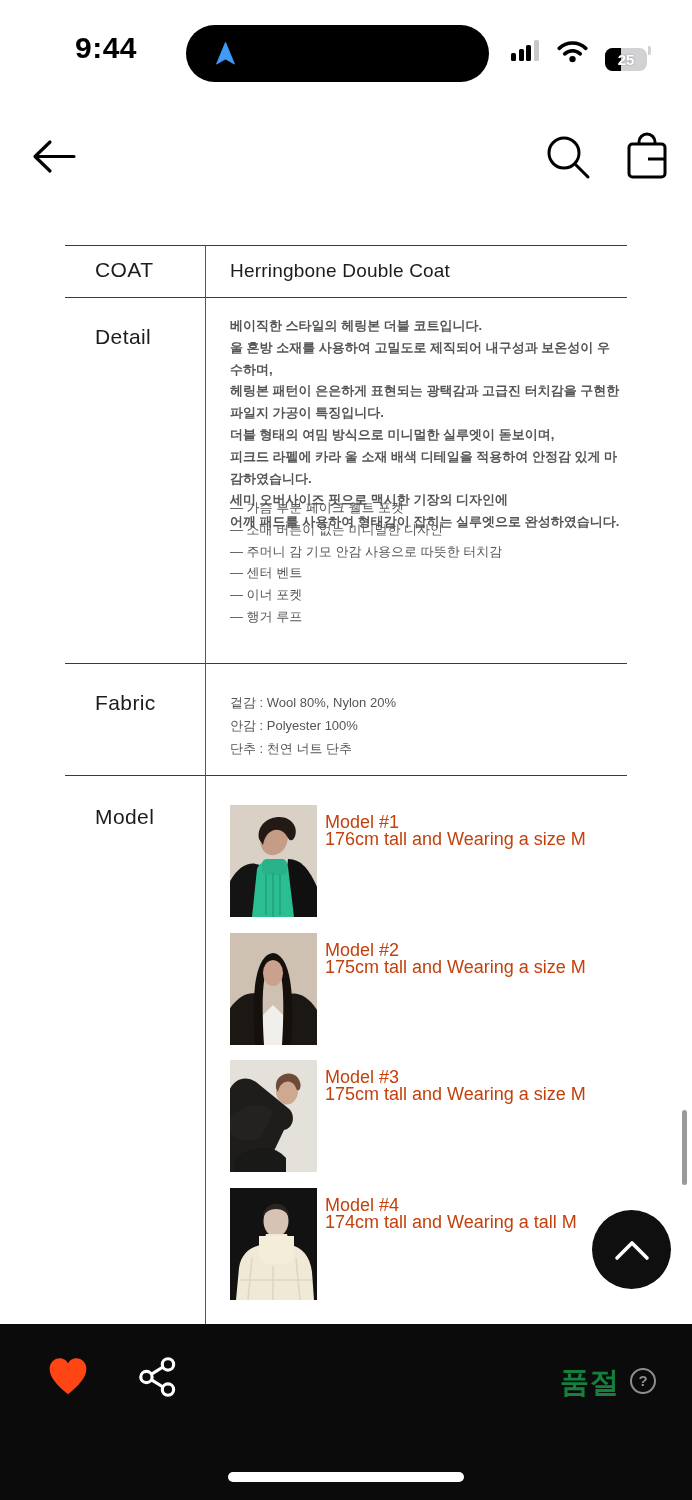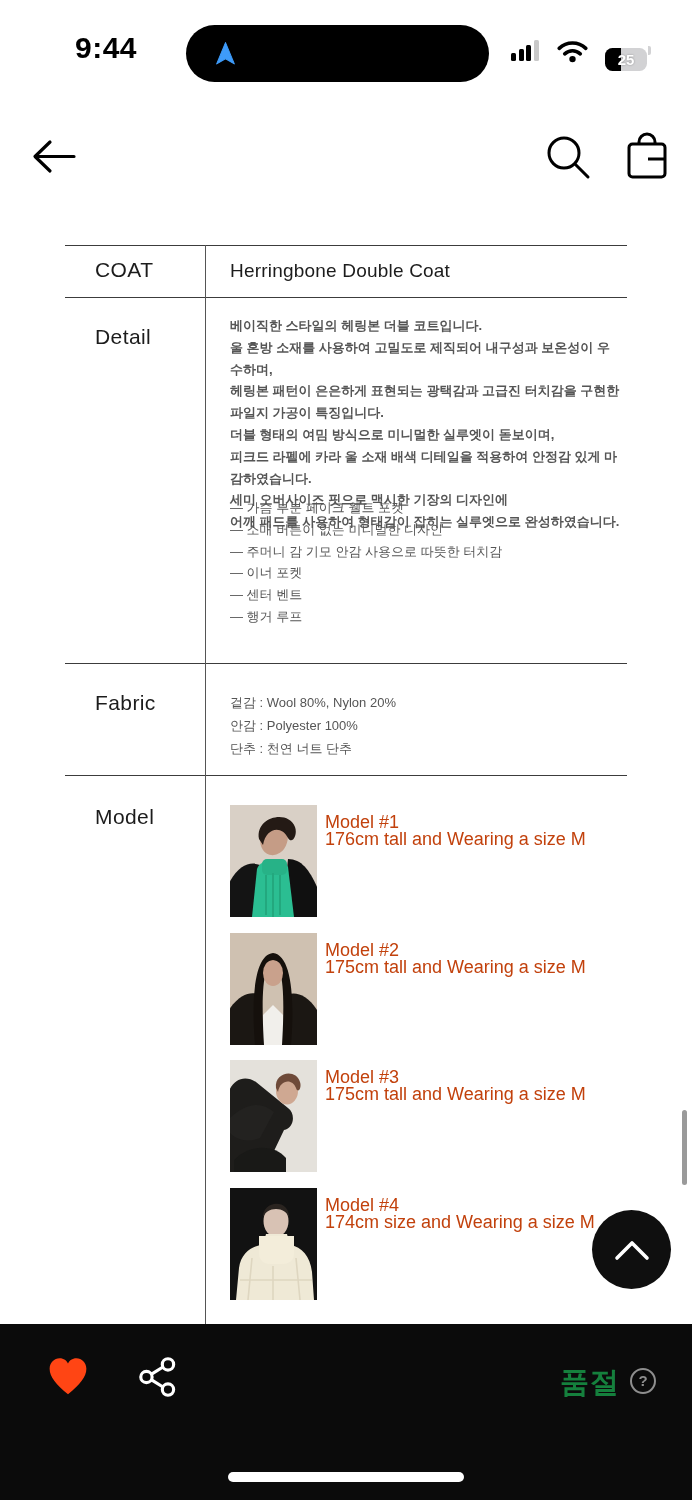--- a/index.html
+++ b/index.html
@@ -108,22 +108,22 @@
     <div class="detail-line">파일지 가공이 특징입니다.</div>
     <div class="detail-line">더블 형태의 여밈 방식으로 미니멀한 실루엣이 돋보이며,</div>
     <div class="detail-line">피크드 라펠에 카라 울 소재 배색 디테일을 적용하여 안정감 있게 마감하였습니다.</div>
     <div class="detail-line">세미 오버사이즈 핏으로 맥시한 기장의 디자인에</div>
     <div class="detail-line">어깨 패드를 사용하여 형태감이 잡히는 실루엣으로 완성하였습니다.</div>
   </div>
 <div class="abs body-text" style="top:497px;">
     <div class="feature-line">— 가슴 부분 페이크 웰트 포켓</div>
     <div class="feature-line">— 소매 버튼이 없는 미니멀한 디자인</div>
     <div class="feature-line">— 주머니 감 기모 안감 사용으로 따뜻한 터치감</div>
+    <div class="feature-line">— 센터 벤트</div>
     <div class="feature-line">— 이너 포켓</div>
-    <div class="feature-line">— 센터 벤트</div>
     <div class="feature-line">— 행거 루프</div>
   </div>
 
 <div class="abs rowlabel" style="top:691px;">Fabric</div>
 <div class="abs fab-text" style="top:691px;">
     <div class="fabric-line">겉감 : Wool 80%, Nylon 20%</div>
     <div class="fabric-line">안감 : Polyester 100%</div>
     <div class="fabric-line">단추 : 천연 너트 단추</div>
   </div>
 
@@ -183,21 +183,21 @@
   <svg class="model-photo" viewBox="0 0 87 112">
     <rect width="87" height="112" fill="#121212"></rect>
     <ellipse cx="46" cy="33" rx="12.5" ry="16" fill="#d8c2b4"></ellipse>
     <path d="M33 30 C32 12 60 10 59 30 C56 18 36 18 33 30 Z" fill="#2a2420"></path>
     <path d="M6 112 L9 80 C11 64 24 57 33 57 L36 46 H57 L60 57 C72 59 80 68 82 84 L84 112 Z" fill="#efe9d6"></path>
     <path d="M29 48 H64 V66 C64 73 58 76 52 76 H40 C34 76 29 72 29 66 Z" fill="#f3edda"></path>
     <path d="M22 70 L18 112 M43 78 L43 112 M66 70 L70 112 M10 92 H82" stroke="#ded6c0" stroke-width="1.6" fill="none"></path>
   </svg>
   <div class="model-meta">
     <div>Model #4</div>
-    <div>174cm size and Wearing a size M</div>
+    <div>174cm tall and Wearing a tall M</div>
   </div>
 </div>
 
 <div class="abs scrolltop">
   <svg width="38" height="24" viewBox="0 0 38 24">
     <polyline points="4 20 19 5 34 20" stroke="#fff" stroke-width="3.6" fill="none" stroke-linecap="round" stroke-linejoin="round"></polyline>
   </svg>
 </div>
 <div class="abs scrollbar"></div>
 

